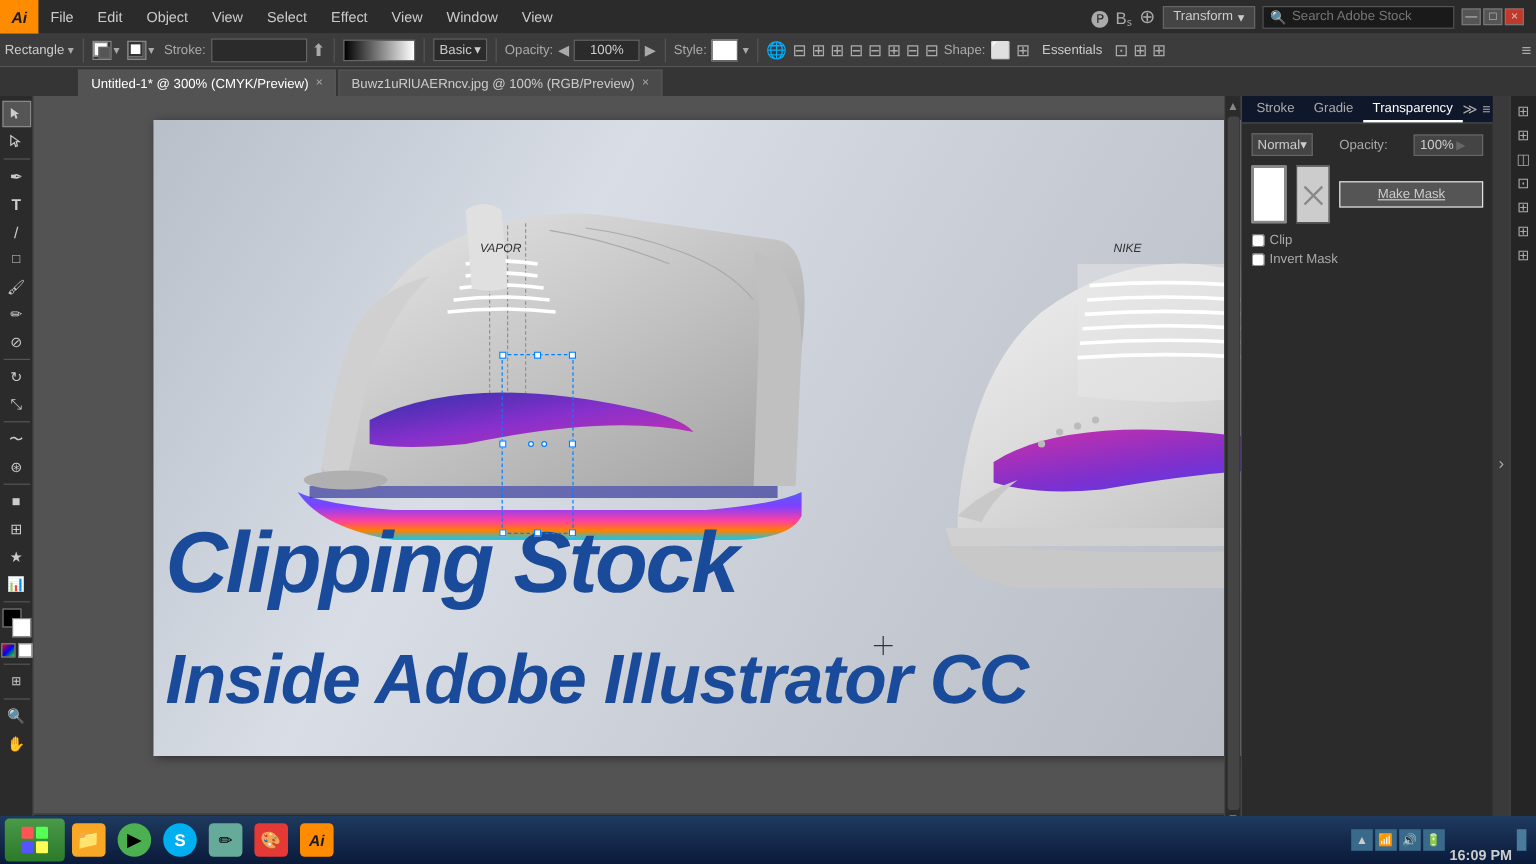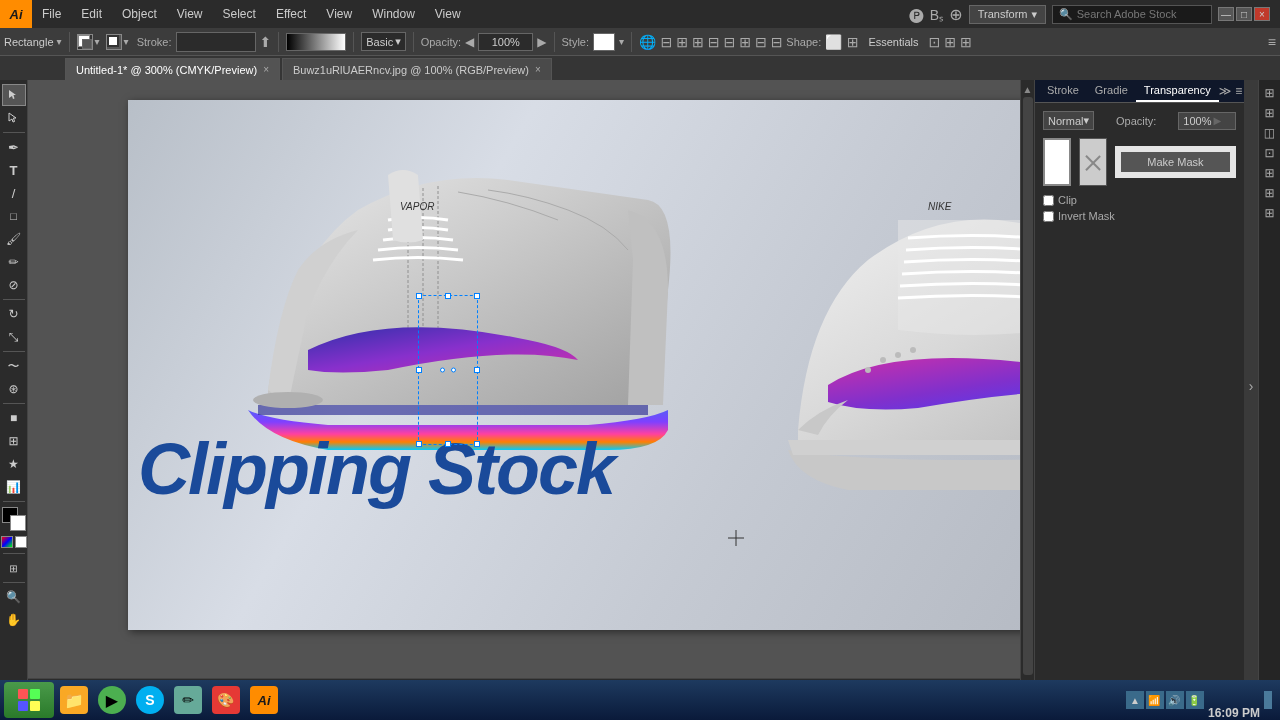--- a/index.html
+++ b/index.html
@@ -388,27 +388,28 @@
       top: 50%;
       left: 10%;
       width: 80%;
       height: 2px;
       background: #888;
       transform: rotate(-45deg);
     }
 
     .make-mask-btn {
       background: #555;
-      border: 6px solid #e5e5e5;
+      border: 1px solid #e5e5e5;
       color: #ccc;
       font-size: 11px;
       padding: 4px 10px;
       cursor: pointer;
       width: 100%;
       text-align: center;
+      text-decoration: underline;
     }
 
     .checkbox-row { display: flex; align-items: center; gap: 4px; margin-top: 4px; }
     .checkbox-row input[type=checkbox] { width: 11px; height: 11px; }
     .checkbox-row label { font-size: 11px; color: #aaa; }
 
     
     .panel-collapse {
       width: 14px;
       background: #3a3a3a;
@@ -794,20 +795,21 @@
             <circle cx="145" cy="220" r="3" fill="#bbb"></circle>
 
             <text x="160" y="80" font-size="10" fill="#333" font-style="italic">NIKE</text>
 
             <path d="M 375 110 L 380 80 L 395 80 L 392 115" fill="#ddd" stroke="#aaa" stroke-width="1"></path>
           </svg>
         </div>
 
 
         <div class="canvas-text-1">Clipping Stock</div>
+        <div class="canvas-text-2">Inside Adobe Illustrator CC</div>
 
         <div class="selection-box">
           <div class="sel-handle sel-h-tl"></div>
           <div class="sel-handle sel-h-tr"></div>
           <div class="sel-handle sel-h-bl"></div>
           <div class="sel-handle sel-h-br"></div>
           <div class="sel-handle sel-h-tm"></div>
           <div class="sel-handle sel-h-bm"></div>
           <div class="sel-handle sel-h-lm"></div>
           <div class="sel-handle sel-h-rm"></div>

